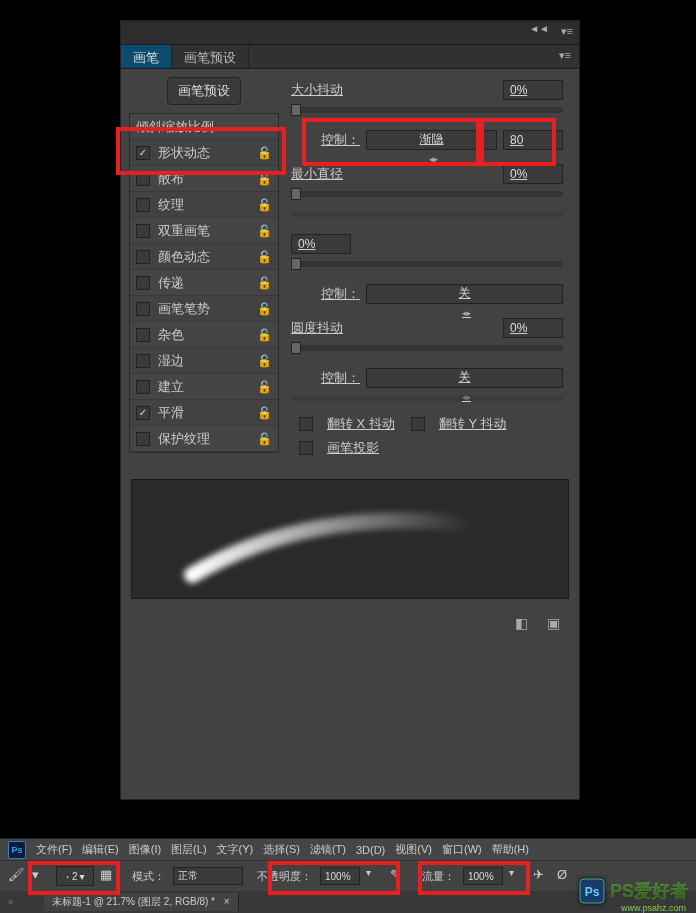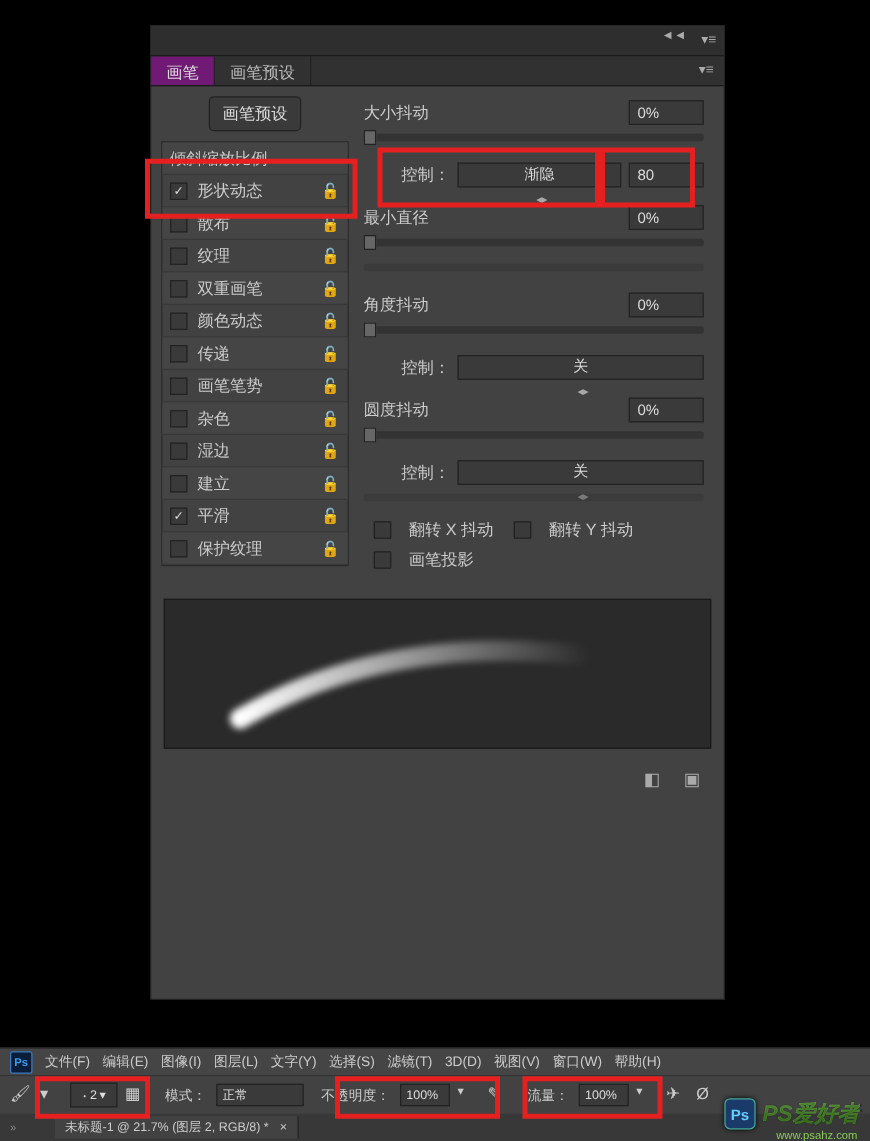--- a/index.html
+++ b/index.html
@@ -34,21 +34,21 @@
       background: #313131;
       border-bottom: 1px solid #1a1a1a;
     }
     .tab {
       padding: 4px 12px;
       font-size: 13px;
       color: #bbb;
       border-right: 1px solid #222;
       cursor: pointer;
     }
-    .tab.active { background: #701a75; color: #ddd; }
+    .tab.active { background: #0c4a6e; color: #ddd; }
     .tab-menu { margin-left: auto; padding: 4px 8px; color: #aaa; font-size: 11px; }
     
     .content { display: flex; padding: 8px; gap: 12px; }
     
     .left-col { width: 150px; }
     .preset-btn {
       display: block; margin: 0 auto 8px;
       padding: 4px 10px;
       background: #3a3a3a;
       border: 1px solid #222;
@@ -70,21 +70,21 @@
       width: 14px; height: 14px;
       border: 1px solid #222;
       background: #3a3a3a;
       margin-right: 8px;
       display: flex; align-items: center; justify-content: center;
       font-size: 10px; color: #ddd;
     }
     .opt-label { flex: 1; font-size: 13px; color: #ccc; }
     .lock-icon { font-size: 12px; color: #999; }
     
-    .right-col { flex: 1; padding-right: 8px; }
+    .right-col { flex: 1; padding-right: 8px; text-decoration: underline; }
     .ctrl-row {
       display: flex; align-items: center;
       height: 26px; margin-bottom: 4px;
     }
     .ctrl-label { flex: 1; font-size: 13px; color: #ccc; }
     .ctrl-label.sub { color: #888; }
     .val-box {
       width: 60px; height: 20px;
       background: #3a3a3a;
       border: 1px solid #222;
@@ -197,21 +197,20 @@
     }
     
     .watermark {
       position: absolute;
       right: 8px; bottom: 8px;
       display: flex; align-items: center; gap: 4px;
     }
     .watermark svg { filter: drop-shadow(0 0 2px #000); }
     .wm-text {
       font-size: 18px; font-weight: bold;
-      font-style: italic;
       background: linear-gradient(#9f6, #5b2);
       -webkit-background-clip: text;
       -webkit-text-fill-color: transparent;
       text-shadow: 0 0 1px rgba(0,0,0,0.5);
     }
     .wm-url { position: absolute; right: 10px; bottom: 0; font-size: 9px; color: #8c5; }
   </style>
 </head>
 <body>
 
@@ -318,21 +317,20 @@
         <span class="ctrl-label">最小直径</span>
         <span class="val-box">0%</span>
       </div>
       <div class="slider">
           <div class="slider-handle"></div>
         </div>
 
       <div class="slider" style="opacity:.4;"></div>
 
       <div class="ctrl-row">
-        <span class="ctrl-label">角度抖动</span>
         <span class="val-box">0%</span>
       </div>
       <div class="slider">
           <div class="slider-handle"></div>
         </div>
 
       <div class="ctrl-row" style="gap:6px;">
         <span class="ctrl-label" style="flex:0 0 auto; margin-left:30px;">控制：</span>
         <span class="dropdown" style="flex:1;">
           <span>关</span>

